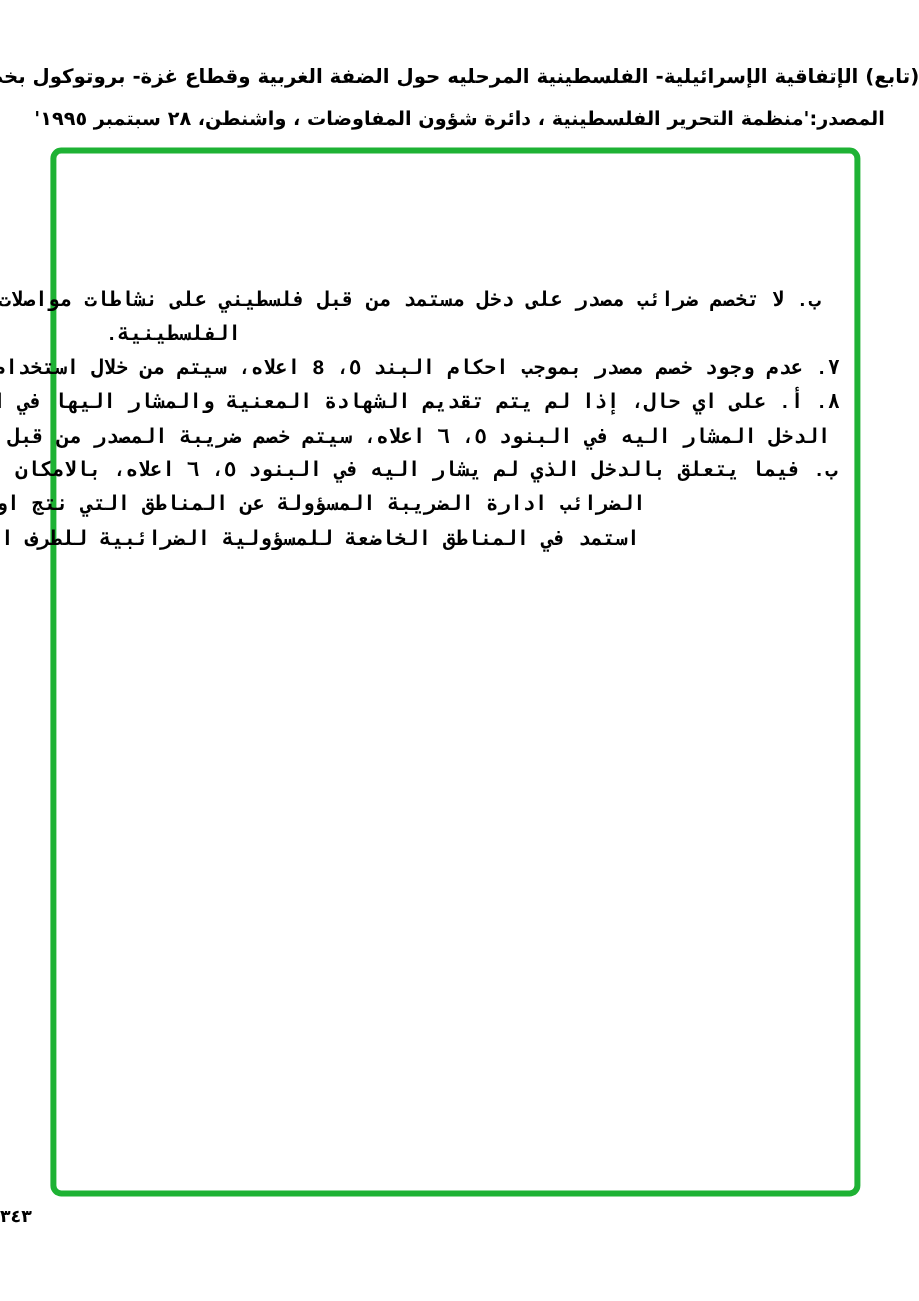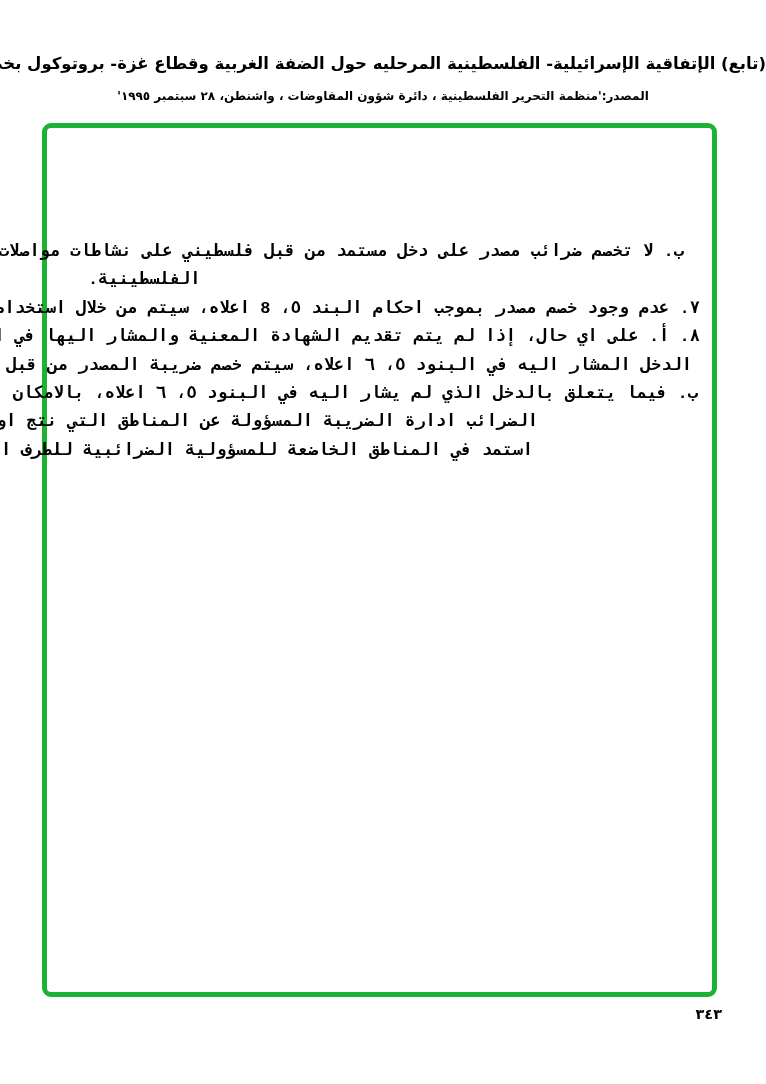--- a/index.html
+++ b/index.html
@@ -27,21 +27,21 @@
     letter-spacing: -0.2px;
     white-space: nowrap;
   }
   .header-source {
     position: absolute;
     top: 89px;
     left: 0;
     width: 766px;
     direction: rtl;
     text-align: center;
-    font-size: 12px;
+    font-size: 16px;
     font-weight: 700;
     white-space: nowrap;
   }
   .document-frame {
     position: absolute;
     left: 42px;
     top: 123px;
     width: 665px;
     height: 864px;
     border: 5px solid #1eb234;
@@ -63,21 +63,21 @@
     text-align: left;
     white-space: nowrap;
     letter-spacing: -0.1px;
     font-family: Liberation Mono, monospace;
   }
   .page-number {
     position: absolute;
     top: 1006px;
     left: 0;
     width: 722px;
-    text-align: right;
+    text-align: left;
     direction: rtl;
     font-size: 14.5px;
     font-weight: 700;
   }
 </style>
 </head>
 <body>
 
 <div class="header-title">(تابع) الإتفاقية الإسرائيلية- الفلسطينية المرحليه حول الضفة الغربية وقطاع غزة- بروتوكول بخصوص العلاقات الاقتصادية</div>
 <div class="header-source">المصدر:'منظمة التحرير الفلسطينية ، دائرة شؤون المفاوضات ، واشنطن، ٢٨ سبتمبر ١٩٩٥'</div>

